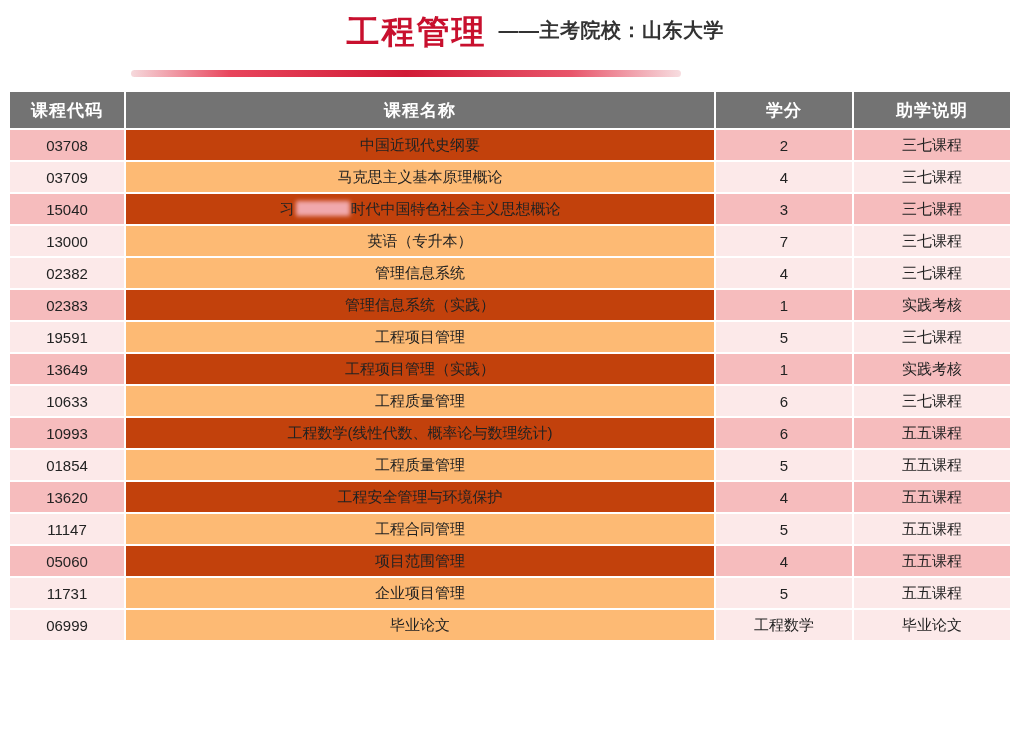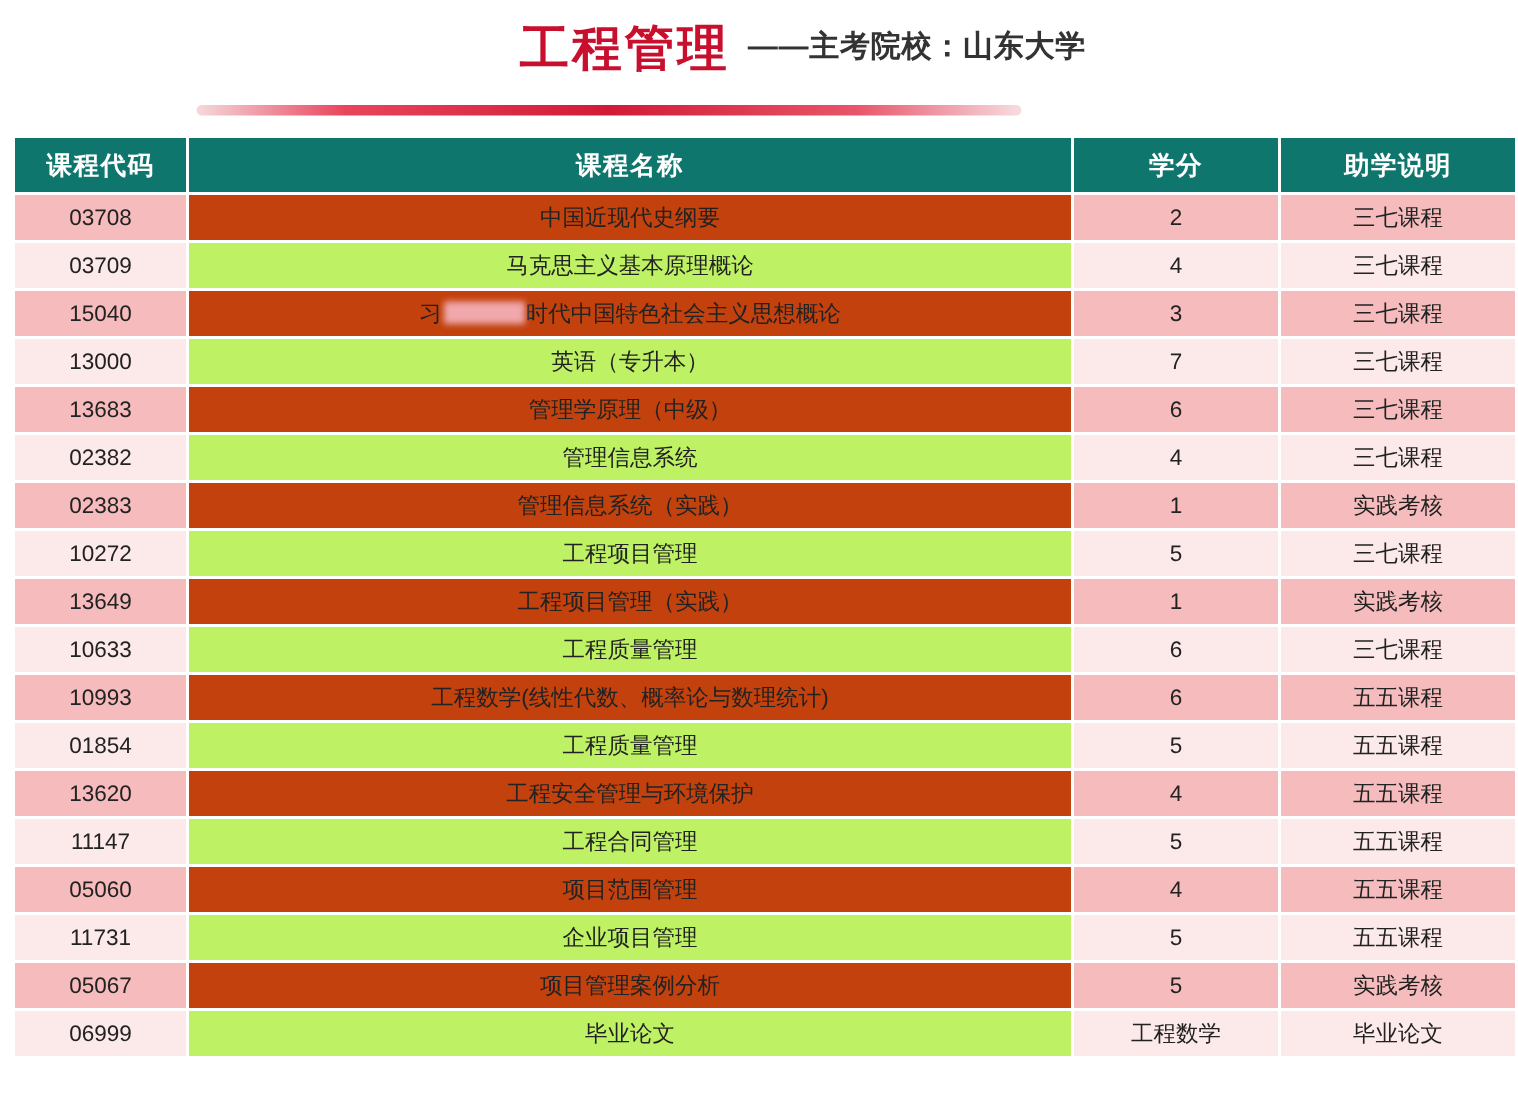--- a/index.html
+++ b/index.html
@@ -62,21 +62,21 @@
     padding: 6px 8px 0 8px;
     box-sizing: border-box;
   }
   table.course-table {
     width: 996px;
     border-collapse: separate;
     border-spacing: 2px 2px;
     table-layout: fixed;
   }
   table.course-table th {
-    background: #0f766e;
+    background: #737373;
     color: #ffffff;
     font-size: 17px;
     font-weight: bold;
     height: 36px;
     letter-spacing: 1px;
     border: none;
     padding: 0;
   }
   table.course-table td {
     height: 30px;
@@ -90,21 +90,21 @@
   .col-code  { width: 114px; }
   .col-name  { width: 588px; }
   .col-credit{ width: 136px; }
   .col-note  { width: 156px; }
 
   
   tr.row-odd td   { background: #f6b9bb; }
   tr.row-even td  { background: #fbe4e4; }
 
   tr.row-odd td.cell-name  { background: #c2410c; }
-  tr.row-even td.cell-name { background: #bef264; }
+  tr.row-even td.cell-name { background: #fdba74; }
 
   tr.row-odd td.cell-code,
   tr.row-odd td.cell-credit,
   tr.row-odd td.cell-note { background: #f6bcbd; }
 
   tr.row-even td.cell-code,
   tr.row-even td.cell-credit,
   tr.row-even td.cell-note { background: #fce9e9; }
 
   td.cell-note { color: #111111; }
@@ -169,40 +169,34 @@
             <td class="cell-name"><span>习</span><span class="redact"></span><span>时代中国特色社会主义思想概论</span></td>
             <td class="cell-credit">3</td>
             <td class="cell-note">三七课程</td>
           </tr>
           <tr class="row-even">
             <td class="cell-code">13000</td>
             <td class="cell-name">英语（专升本）</td>
             <td class="cell-credit">7</td>
             <td class="cell-note">三七课程</td>
           </tr>
-          <tr class="row-odd">
-            <td class="cell-code">13683</td>
-            <td class="cell-name">管理学原理（中级）</td>
-            <td class="cell-credit">6</td>
-            <td class="cell-note">三七课程</td>
-          </tr>
           <tr class="row-even">
             <td class="cell-code">02382</td>
             <td class="cell-name">管理信息系统</td>
             <td class="cell-credit">4</td>
             <td class="cell-note">三七课程</td>
           </tr>
           <tr class="row-odd">
             <td class="cell-code">02383</td>
             <td class="cell-name">管理信息系统（实践）</td>
             <td class="cell-credit">1</td>
             <td class="cell-note">实践考核</td>
           </tr>
           <tr class="row-even">
-            <td class="cell-code">10272</td>
+            <td class="cell-code">19591</td>
             <td class="cell-name">工程项目管理</td>
             <td class="cell-credit">5</td>
             <td class="cell-note">三七课程</td>
           </tr>
           <tr class="row-odd">
             <td class="cell-code">13649</td>
             <td class="cell-name">工程项目管理（实践）</td>
             <td class="cell-credit">1</td>
             <td class="cell-note">实践考核</td>
           </tr>
@@ -241,26 +235,20 @@
             <td class="cell-name">项目范围管理</td>
             <td class="cell-credit">4</td>
             <td class="cell-note">五五课程</td>
           </tr>
           <tr class="row-even">
             <td class="cell-code">11731</td>
             <td class="cell-name">企业项目管理</td>
             <td class="cell-credit">5</td>
             <td class="cell-note">五五课程</td>
           </tr>
-          <tr class="row-odd">
-            <td class="cell-code">05067</td>
-            <td class="cell-name">项目管理案例分析</td>
-            <td class="cell-credit">5</td>
-            <td class="cell-note">实践考核</td>
-          </tr>
           <tr class="row-even">
             <td class="cell-code">06999</td>
             <td class="cell-name">毕业论文</td>
             <td class="cell-credit">工程数学</td>
             <td class="cell-note">毕业论文</td>
           </tr>
         </tbody>
     </table>
   </div>
 

